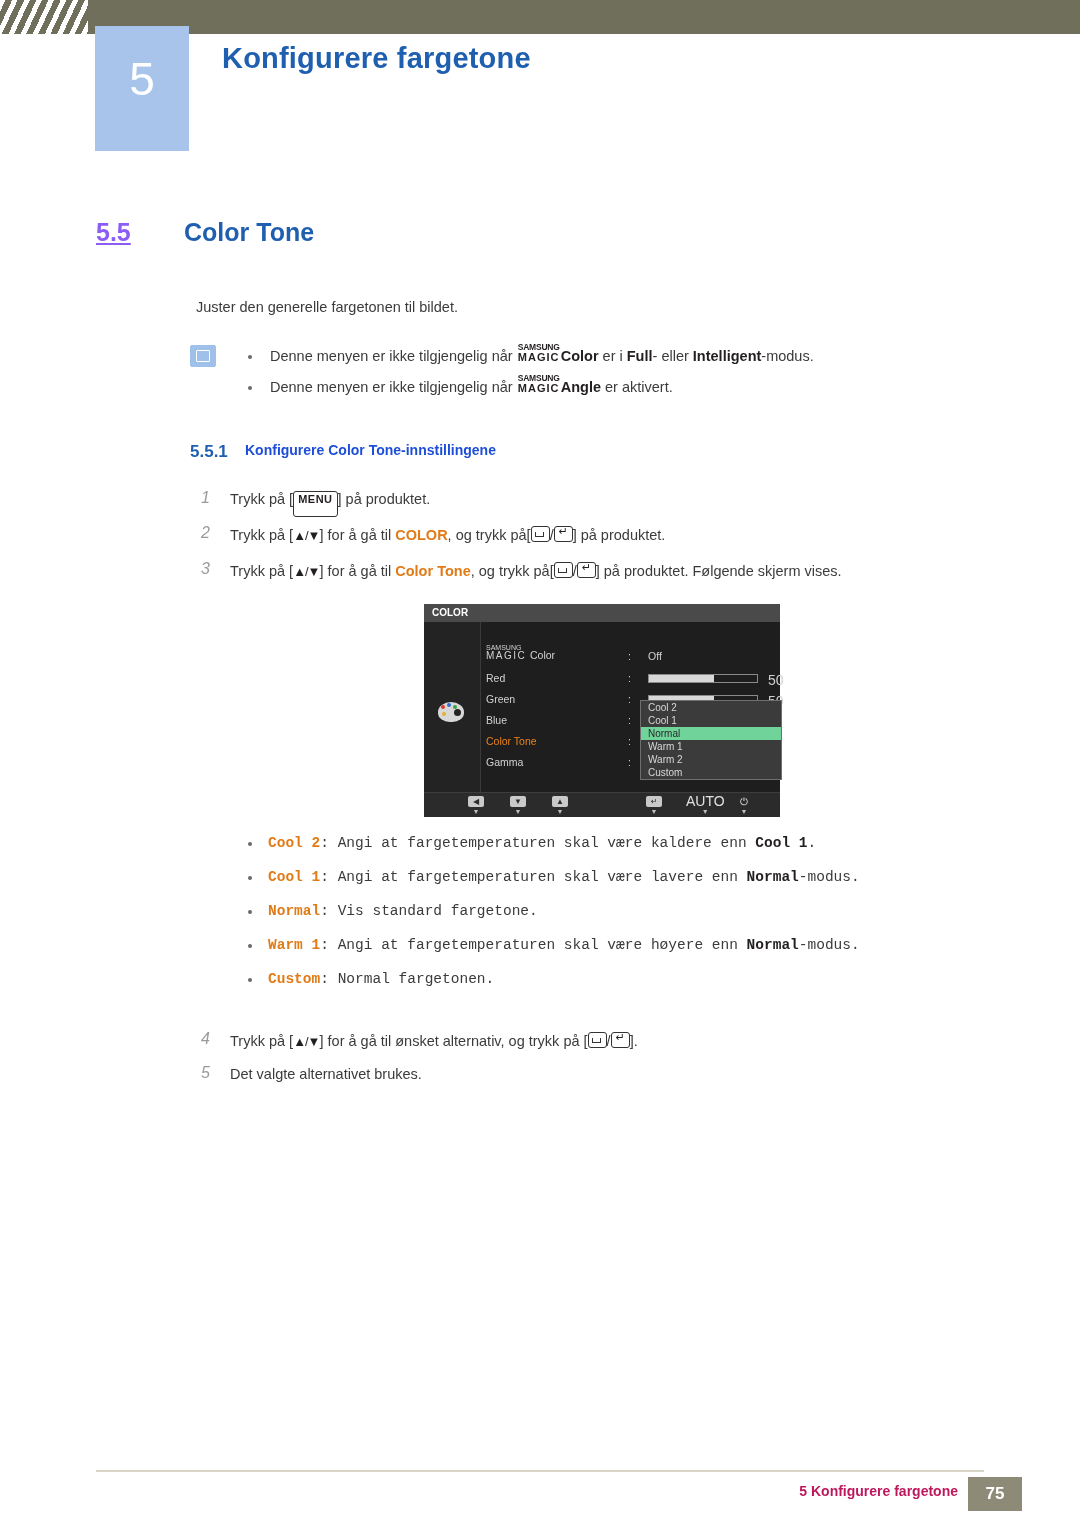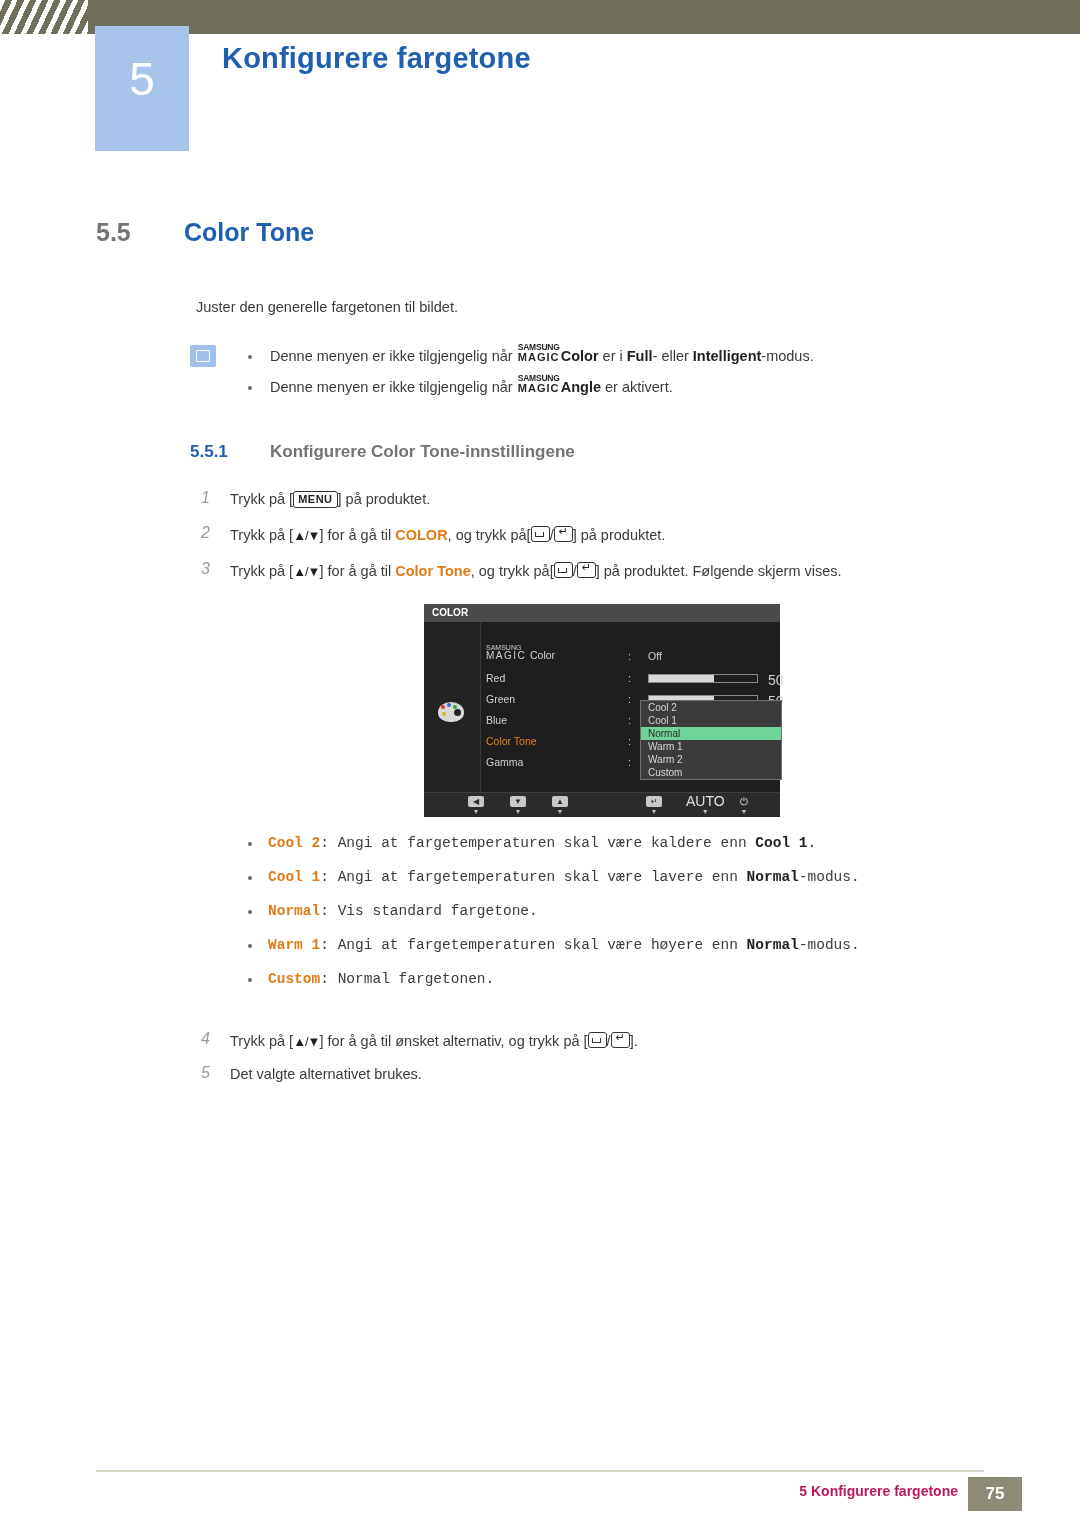--- a/index.html
+++ b/index.html
@@ -64,21 +64,22 @@
     letter-spacing: 0.2px;
   }
 
   
   .section-num {
     position: absolute;
     left: 96px;
     top: 218px;
     font-size: 25px;
     font-weight: bold;
-    color: #737373;
+    color: #8b5cf6;
+    text-decoration: underline;
   }
   .section-title {
     position: absolute;
     left: 184px;
     top: 218px;
     font-size: 25px;
     font-weight: bold;
     color: #1f5fb0;
   }
 
@@ -165,25 +166,25 @@
   .subsec-num {
     position: absolute;
     left: 190px;
     top: 442px;
     font-size: 17px;
     font-weight: bold;
     color: #1f5fb0;
   }
   .subsec-title {
     position: absolute;
-    left: 270px;
+    left: 245px;
     top: 442px;
-    font-size: 17px;
-    font-weight: bold;
-    color: #737373;
+    font-size: 14px;
+    font-weight: bold;
+    color: #1d4ed8;
   }
 
   
   .step {
     position: absolute;
     font-size: 14.5px;
     color: #3b3b3b;
     white-space: nowrap;
   }
   .step-num {
@@ -195,21 +196,21 @@
     color: #9a9a9a;
   }
   .key-menu {
     display: inline-block;
     background: #ffffff;
     border: 1.5px solid #333;
     border-radius: 3px;
     font-size: 11px;
     font-weight: bold;
     letter-spacing: 0.5px;
-    padding: 1px 4px 1px 4px;
+    padding: 1px 4px 10px 4px;
     line-height: 13px;
     vertical-align: 1px;
     color: #231f20;
   }
   .key-ud {
     display: inline-block;
     font-size: 13px;
     letter-spacing: -1px;
     vertical-align: 0px;
     color: #231f20;

